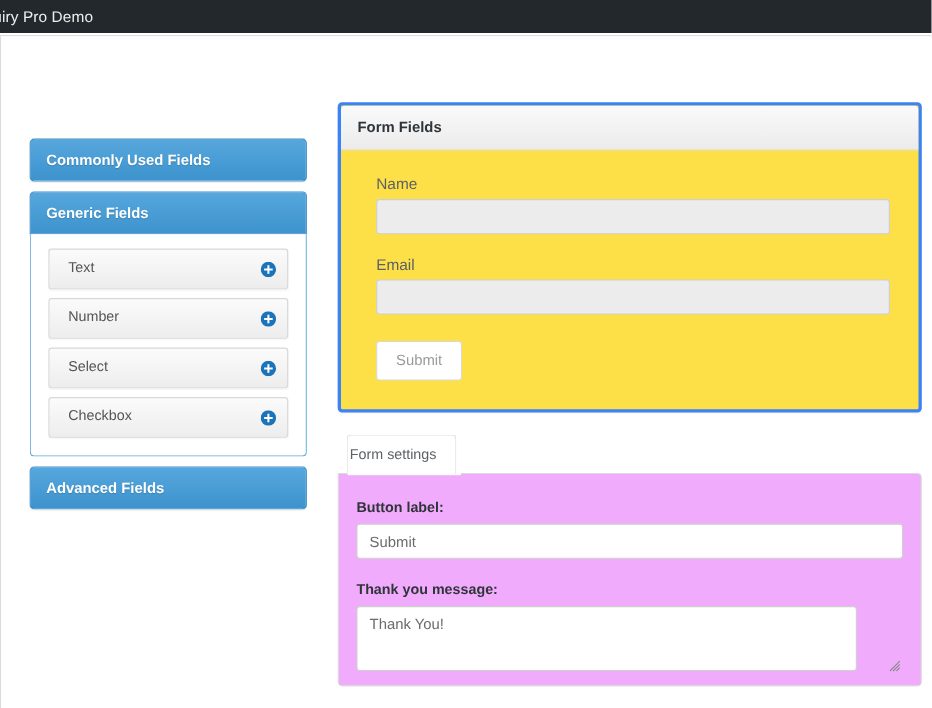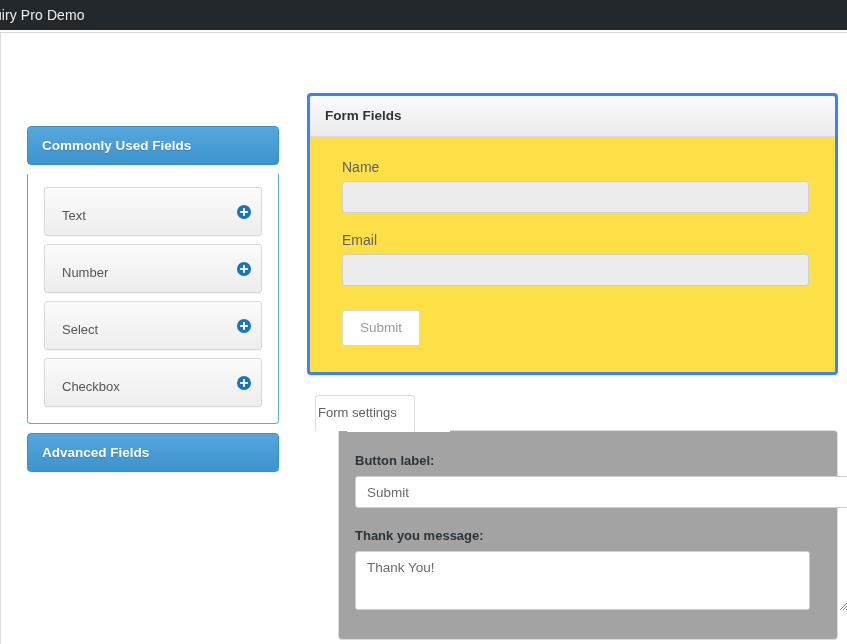--- a/index.html
+++ b/index.html
@@ -88,21 +88,21 @@
     background: #fff;
     padding: 13px 16px 16px 16px;
   }
 
   .field-item {
     position: relative;
     display: block;
     background: linear-gradient(to bottom, #fbfbfb 0%, #ededed 100%);
     border: 1px solid #d8d8d8;
     border-radius: 3px;
-    padding: 20px 34px 11px 17px;
+    padding: 8px 34px 11px 17px;
     margin-bottom: 8px;
     font-size: 13px;
     color: #555;
     cursor: move;
     box-shadow: 0 1px 1px rgba(0,0,0,.04);
     line-height: 16px;
   }
   .field-item:last-child { margin-bottom: 0; }
 
   .plus-icon {
@@ -202,24 +202,23 @@
     font-size: 13px;
     color: #5d6166;
     line-height: 16px;
     cursor: pointer;
   }
   .tabpane {
     position: relative;
     margin-top: -1px;
     border: 1px solid #dcdcdc;
     border-radius: 0 4px 4px 4px;
-    background: #a3a3a3;
-    padding: 22px 16px 26px 16px;
+    background: #f0abfc;
+    padding: 22px 16px 10px 16px;
     min-height: 194px;
-    margin-left: 31px;
   }
   .tabpane::before {
     
     content: "";
     position: absolute;
     top: -1px;
     left: 8px;
     width: 103px;
     height: 2px;
     background: #fff;
@@ -283,20 +282,23 @@
 
   <div class="sidebar">
 
     <div class="panel">
       <div class="panel-head">
         <span>Commonly Used Fields</span>
       </div>
     </div>
 
     <div class="panel open">
+      <div class="panel-head">
+        <span>Generic Fields</span>
+      </div>
       <div class="panel-body">
 
         <div class="field-item">
           <span>Text</span>
           <span class="plus-icon">
             <svg width="14" height="14" viewBox="0 0 14 14">
                 <circle cx="7" cy="7" r="7" fill="#1b74ba"></circle>
                 <rect x="6.1" y="3.1" width="1.8" height="7.8" fill="#fff"></rect>
                 <rect x="3.1" y="6.1" width="7.8" height="1.8" fill="#fff"></rect>
               </svg>

